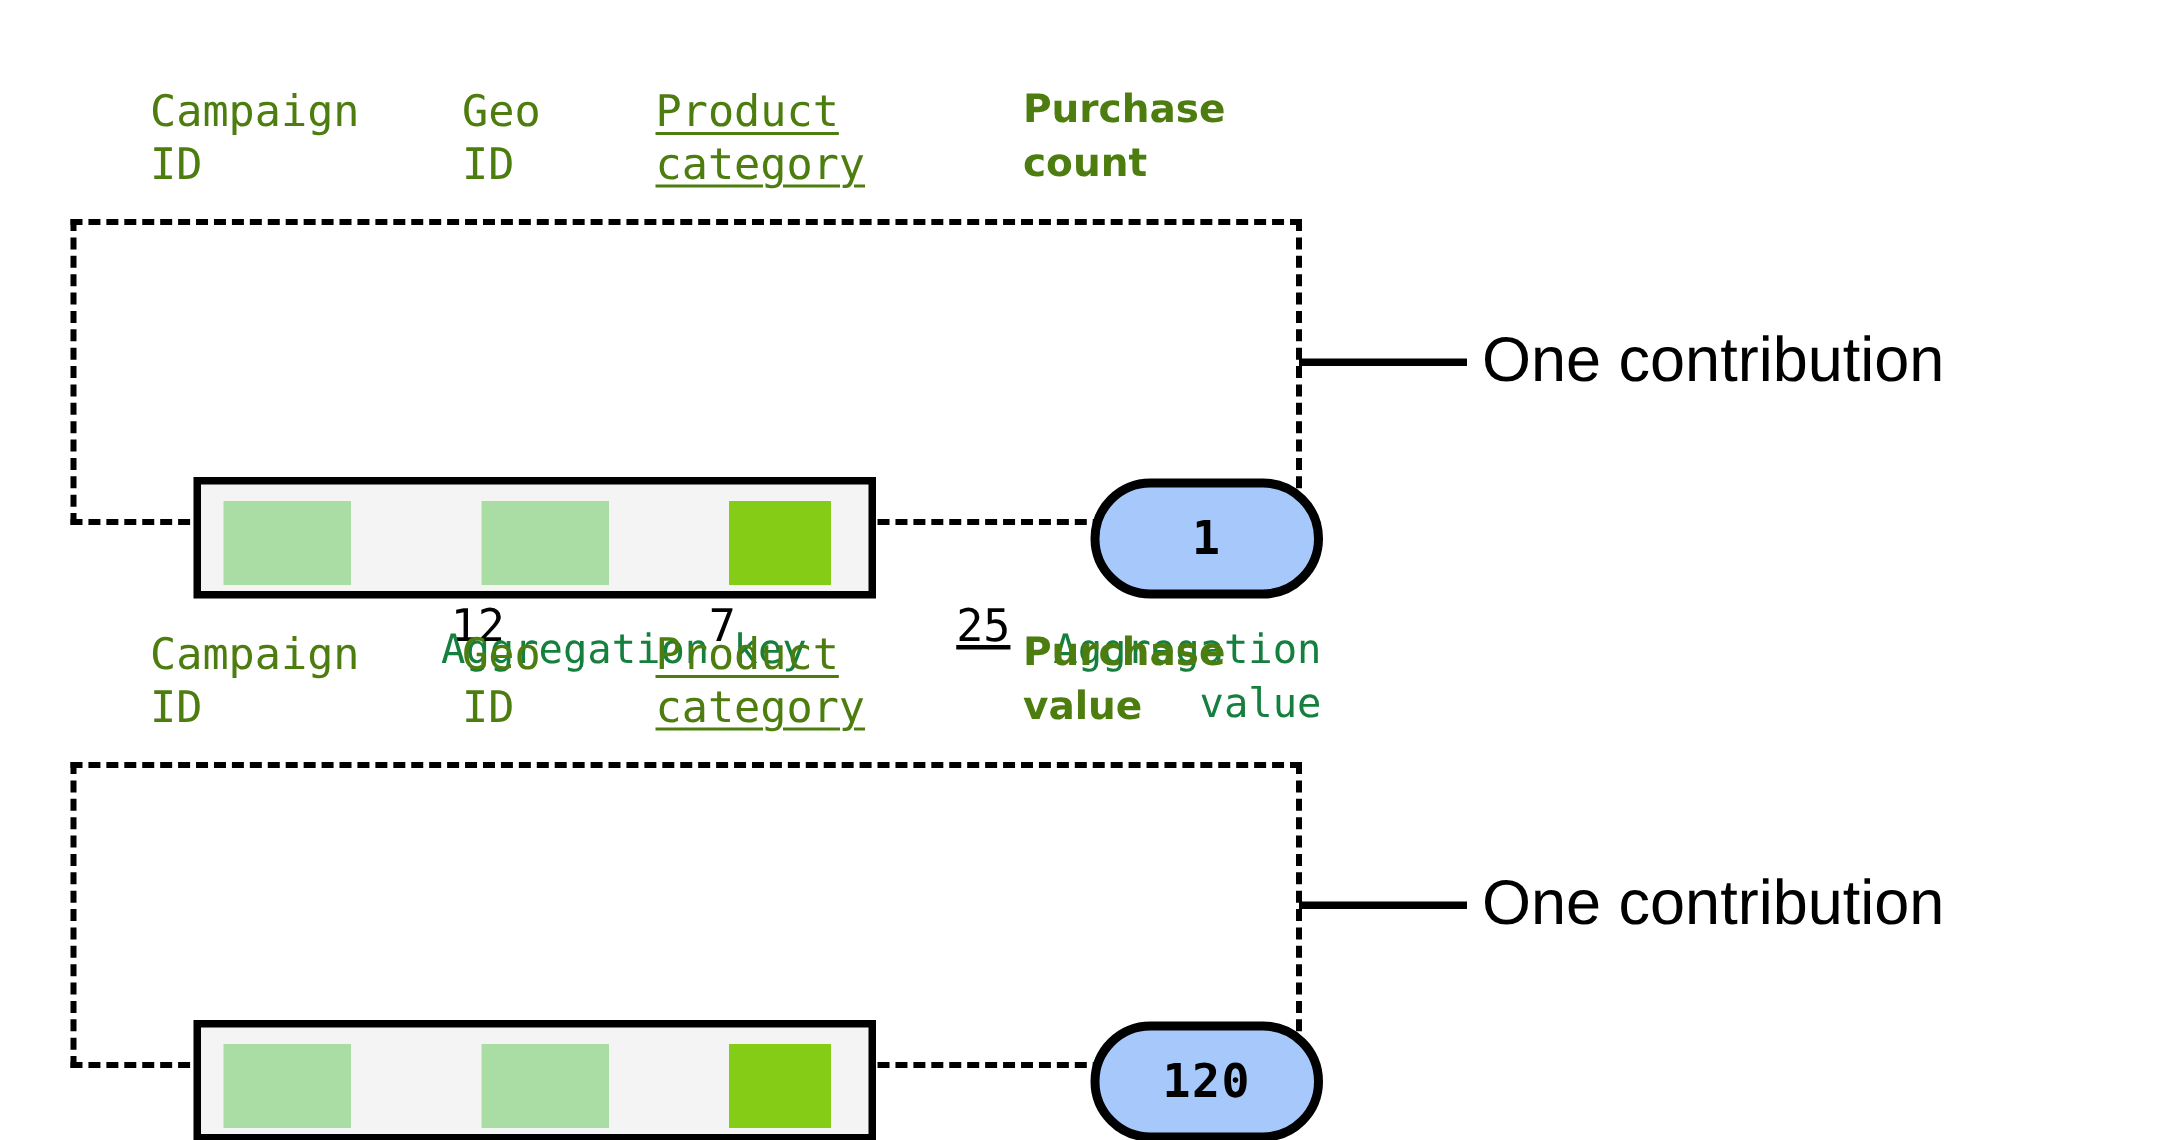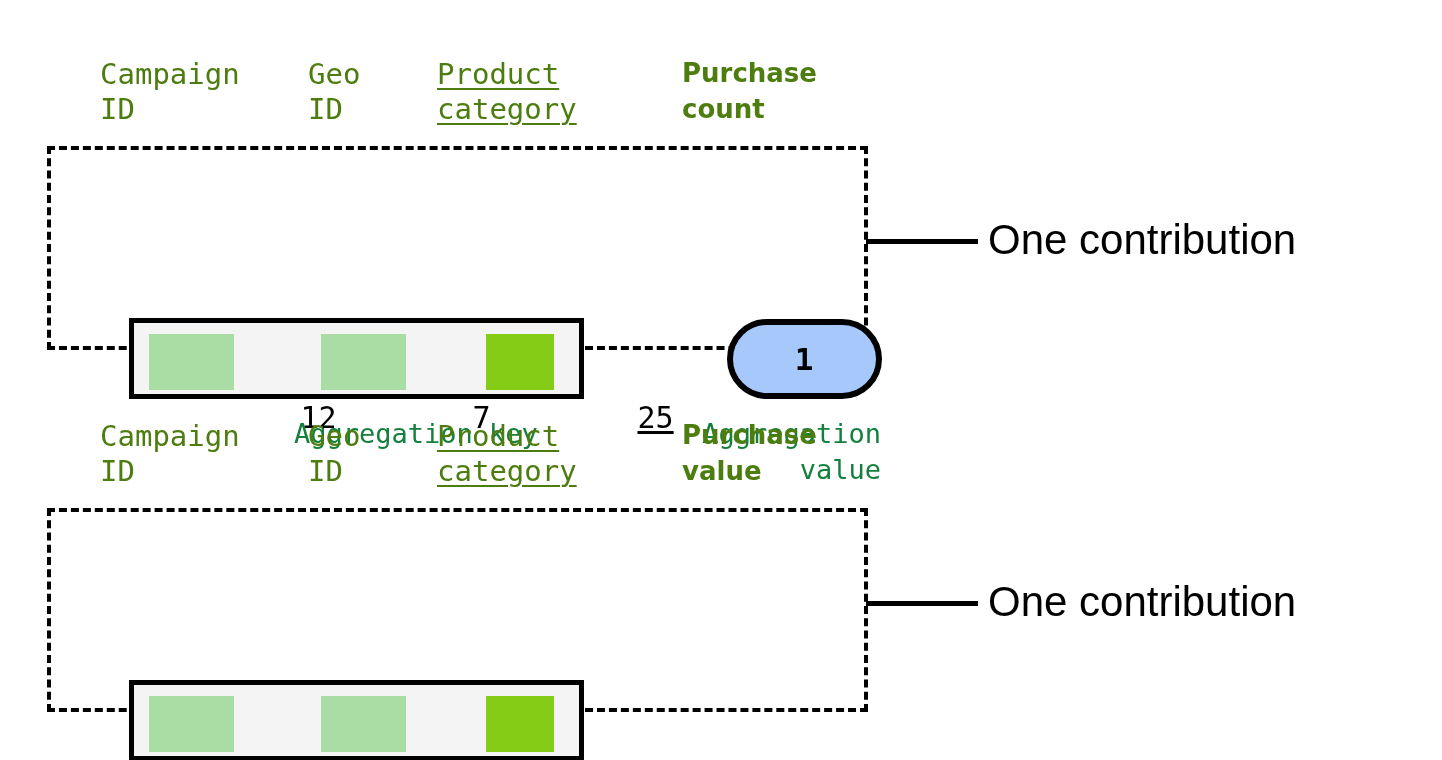--- a/index.html
+++ b/index.html
@@ -218,18 +218,21 @@
         
       </div>
       <div class="cell cell-geo">
         
       </div>
       <div class="cell cell-product">
         
       </div>
     </div>
 
+    <div class="pill">
+      <span>120</span>
+    </div>
 
   </div>
 
   <div class="leader"></div>
   <div class="callout">One contribution</div>
 </div>
 
 </body></html>

